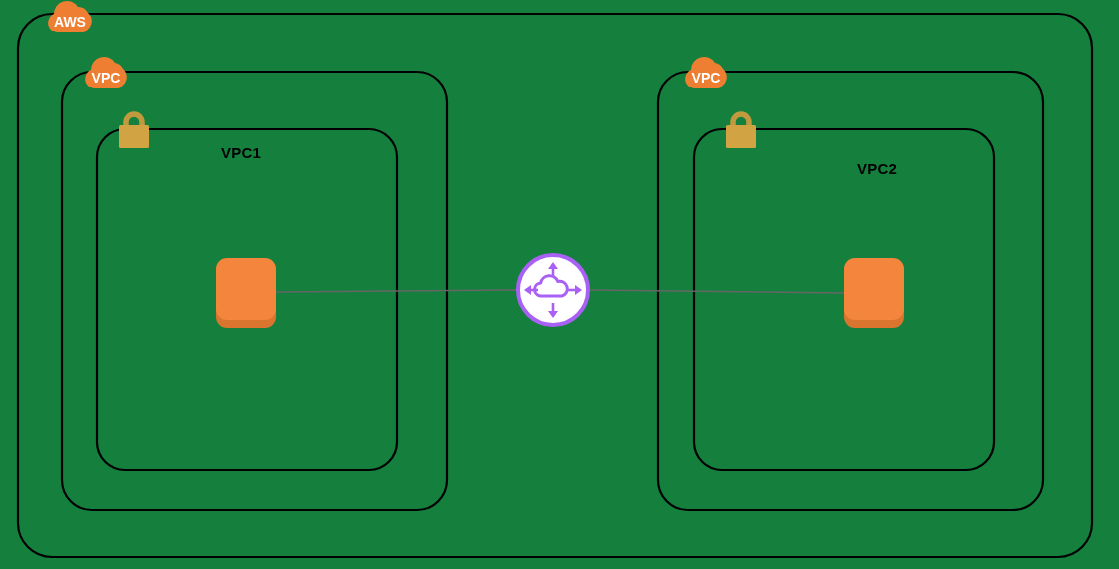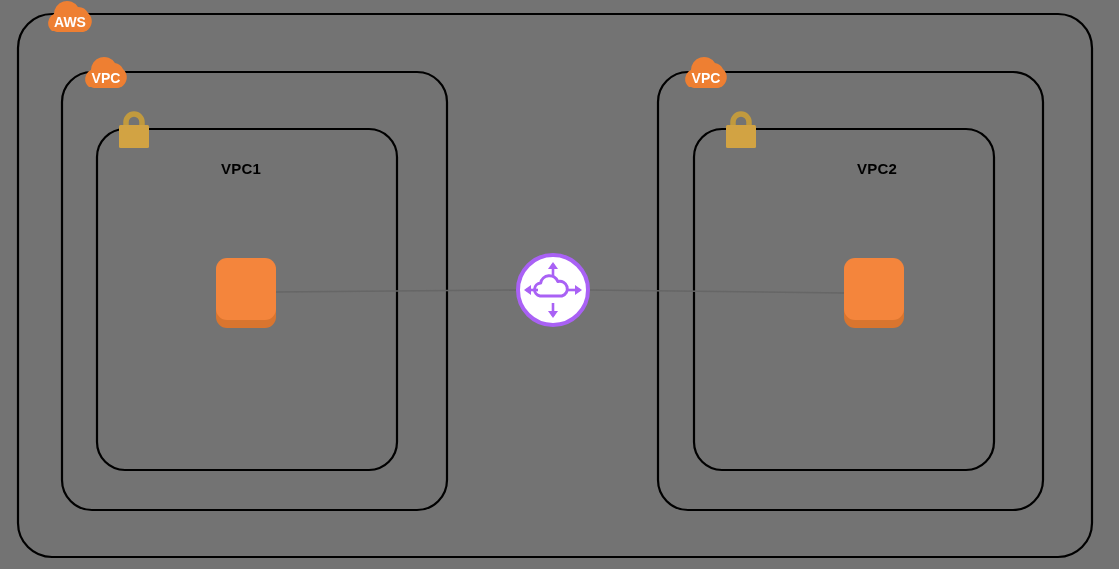--- a/index.html
+++ b/index.html
@@ -7,21 +7,21 @@
     width: 1119px;
     height: 569px;
     background: #ffffff;
     font-family: "Liberation Sans", sans-serif;
     overflow: hidden;
   }
   #diagram {
     position: relative;
     width: 1119px;
     height: 569px;
-    background: #737373;
+    background: #15803d;
   }
   #canvas {
     position: absolute;
     left: 0; top: 0;
     width: 1119px;
     height: 569px;
   }
   .grp-label {
     position: absolute;
     font-weight: bold;
@@ -100,16 +100,16 @@
         <text x="106" y="83" text-anchor="middle" class="badge-text" font-size="14">VPC</text>
       </g>
     <g id="badge-vpcr">
         <path d="M 689 87 a 10 10 0 0 1 2 -17 a 13 13 0 0 1 24 -7 a 11 11 0 0 1 8 6 a 11 11 0 0 1 -2 18 Z" fill="#EE7F32"></path>
         <rect x="689" y="72" width="34" height="16" rx="5" fill="#EE7F32"></rect>
         <text x="706" y="83" text-anchor="middle" class="badge-text" font-size="14">VPC</text>
       </g>
 
   </svg>
 
-  <div class="grp-label" id="lbl-vpc1" style="left: 221px; top: 160px;">VPC1</div>
+  <div class="grp-label" id="lbl-vpc1" style="left: 221px; top: 144px;">VPC1</div>
   <div class="grp-label" id="lbl-vpc2" style="left: 857px; top: 160px;">VPC2</div>
 
 </div>
 
 </body></html>

